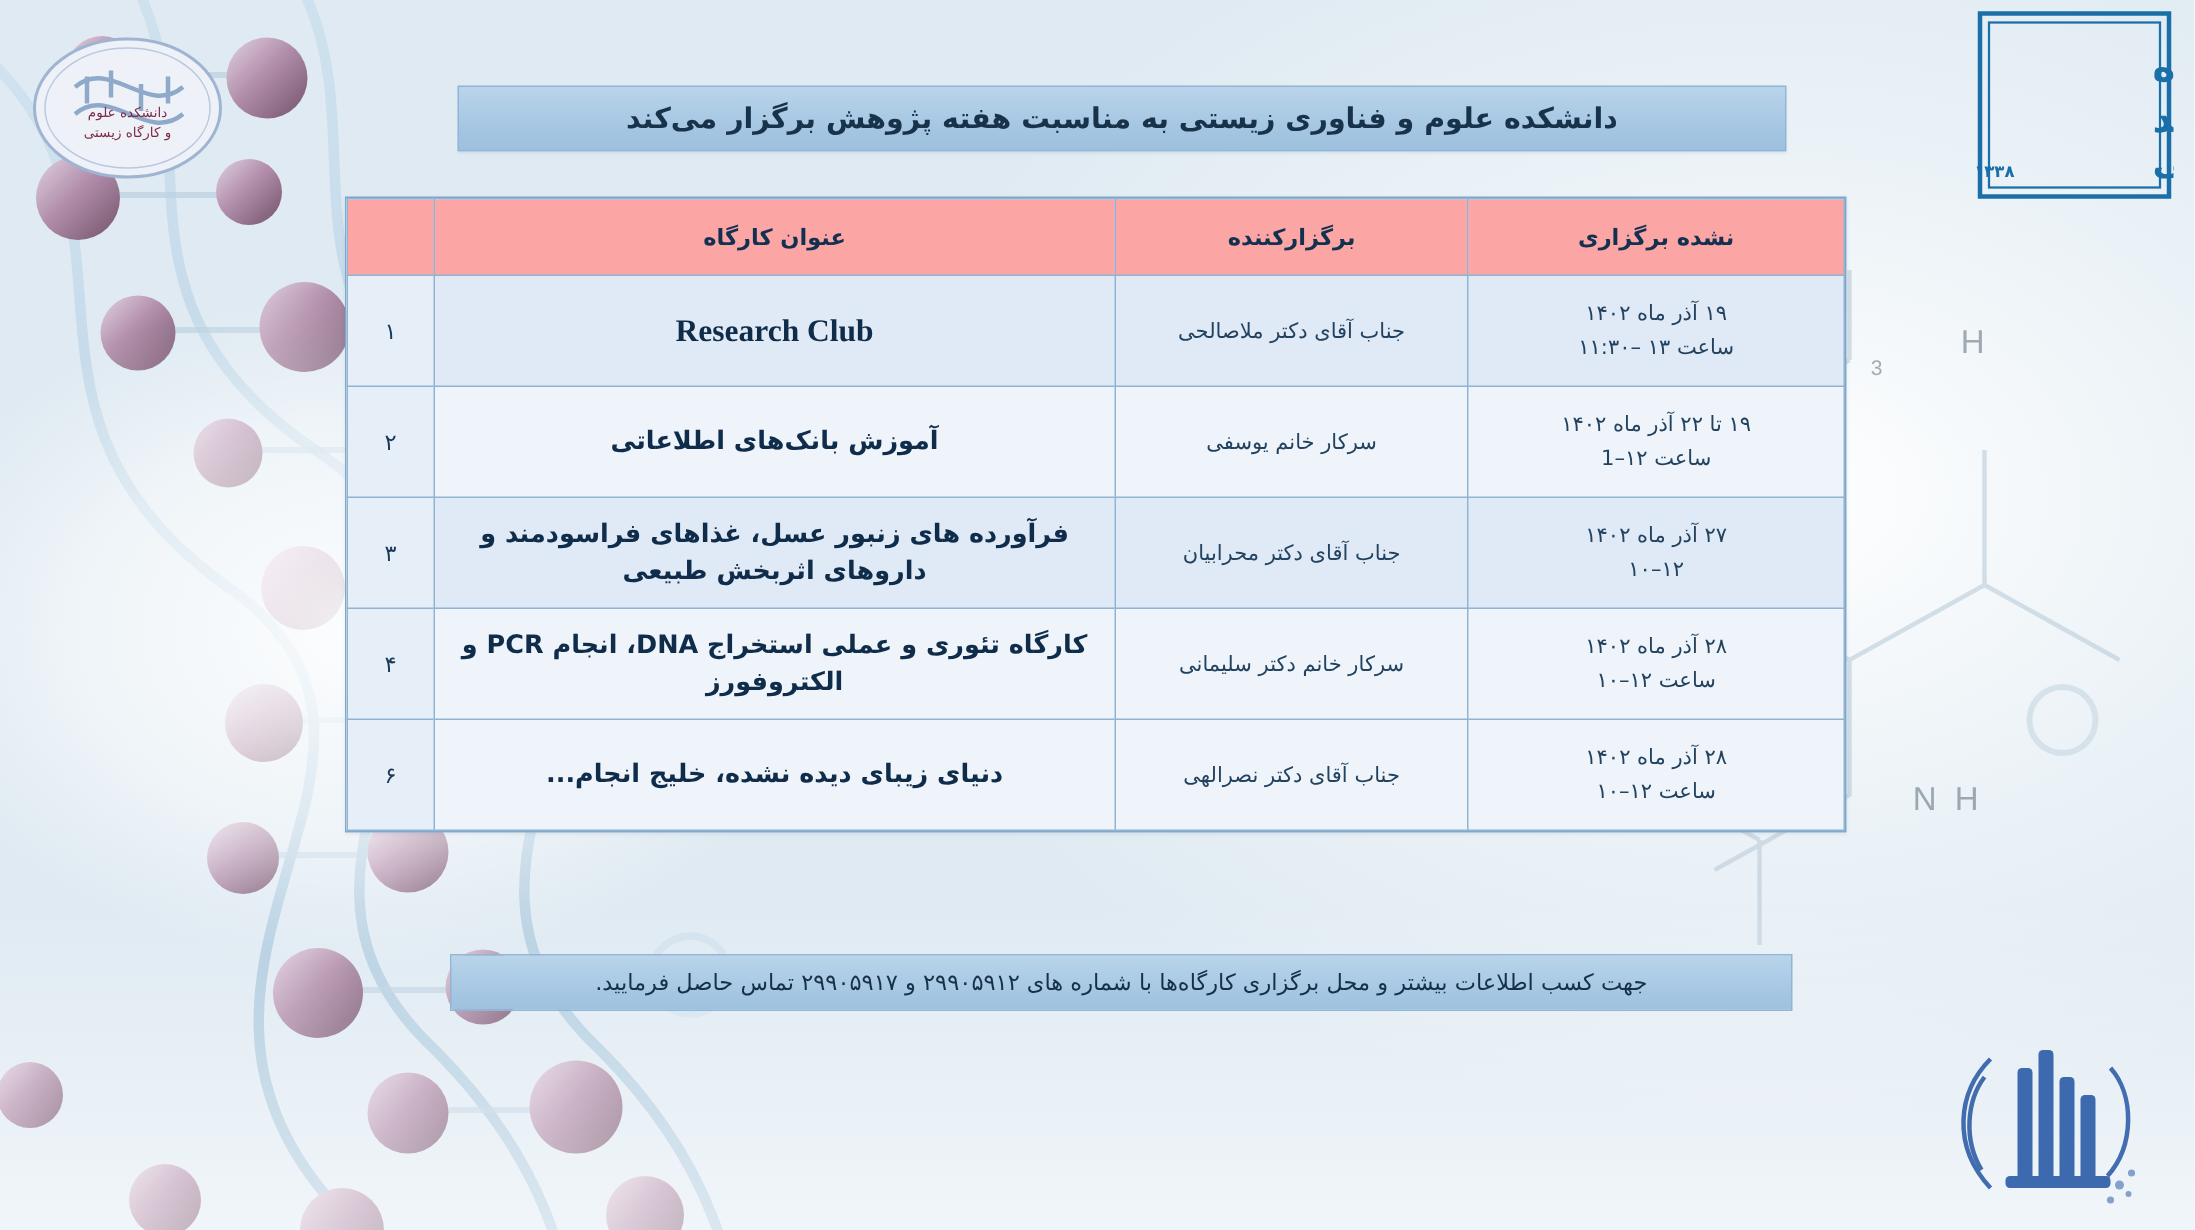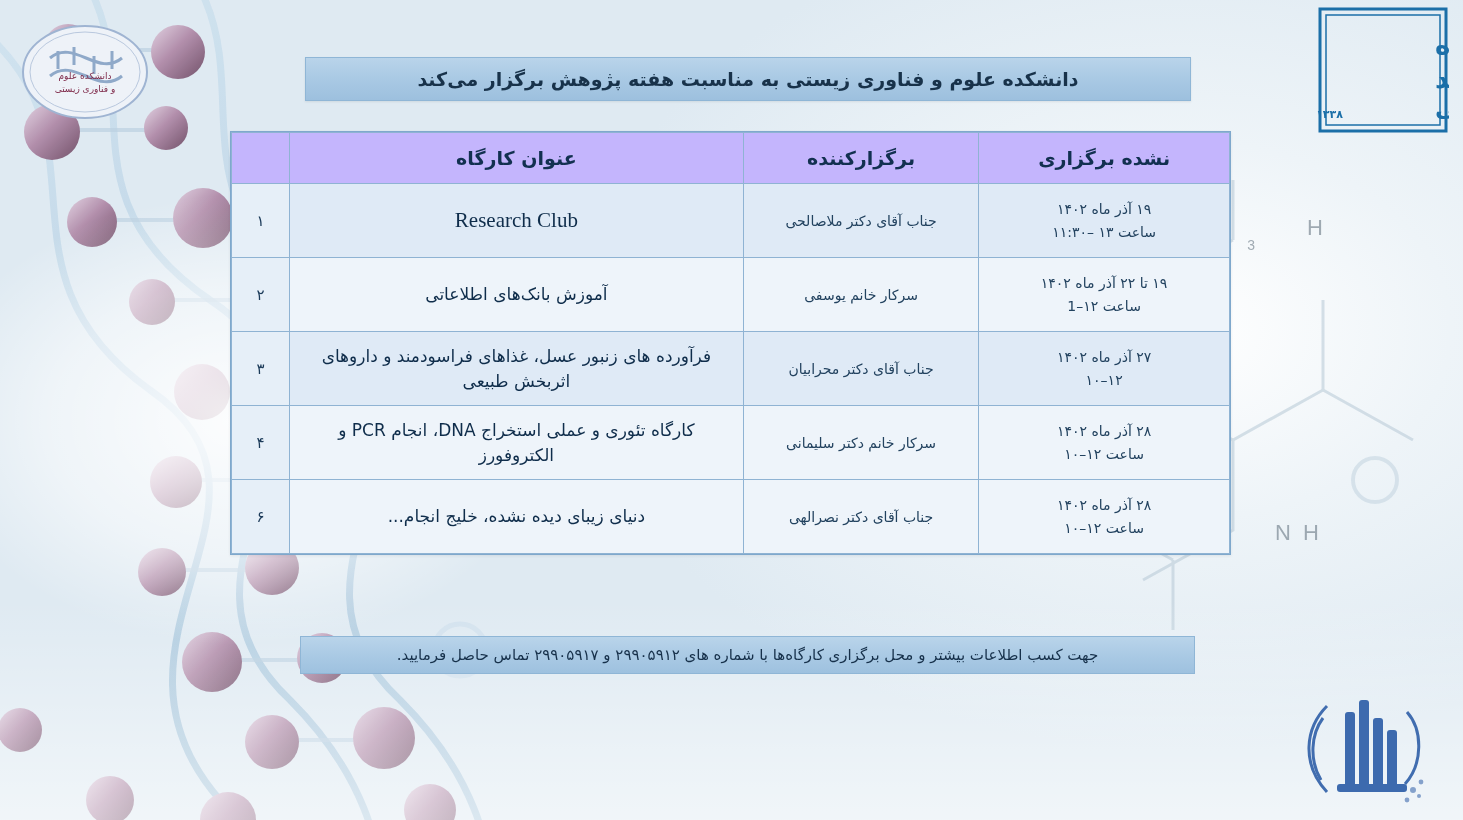--- a/index.html
+++ b/index.html
@@ -111,42 +111,42 @@
     background: #ffffff;
     font-family: "DejaVu Sans", sans-serif;
   }
   table.ws th, table.ws td {
     border: 1px solid #8fb3d3;
     text-align: center;
     vertical-align: middle;
     padding: 6px 8px;
   }
   table.ws thead th {
-    background: #c4b5fd;
+    background: #fca5a5;
     color: #123050;
-    font-size: 19px;
+    font-size: 15px;
     font-weight: bold;
     height: 38px;
   }
   col.c-num    { width: 56px; }
   col.c-title  { width: 440px; }
   col.c-host   { width: 228px; }
   col.c-date   { width: 243px; }
 
   tbody tr.odd  td { background: #dfeaf6; }
   tbody tr.even td { background: #eef4fa; }
 
   td.num {
     font-size: 15px;
     color: #1b3a59;
     background: #e6eff8 !important;
   }
   td.title {
     font-size: 17px;
-    font-weight: normal;
+    font-weight: bold;
     color: #0f2d4b;
     line-height: 1.45;
   }
   td.title.latin {
     font-family: "Liberation Serif", serif;
     font-size: 21px;
   }
   td.host {
     font-size: 14px;
     color: #22425f;
@@ -293,21 +293,21 @@
         <path d="M36,40 C60,20 84,60 108,40"></path>
         <path d="M36,58 C60,38 84,78 108,58"></path>
         <line x1="44" y1="33" x2="44" y2="51"></line>
         <line x1="60" y1="29" x2="60" y2="47"></line>
         <line x1="80" y1="38" x2="80" y2="56"></line>
         <line x1="98" y1="33" x2="98" y2="51"></line>
       </g>
     </svg>
     <div class="fac-text">
       <div>دانشکده علوم</div>
-      <div>و فناوری زیستی</div>
+      <div>و کارگاه زیستی</div>
     </div>
   </div>
 
   <div class="title-banner">
     <span>دانشکده علوم و فناوری زیستی به مناسبت هفته پژوهش برگزار می‌کند</span>
   </div>
 
   <div class="table-wrap">
     <table class="ws">
       <colgroup>

